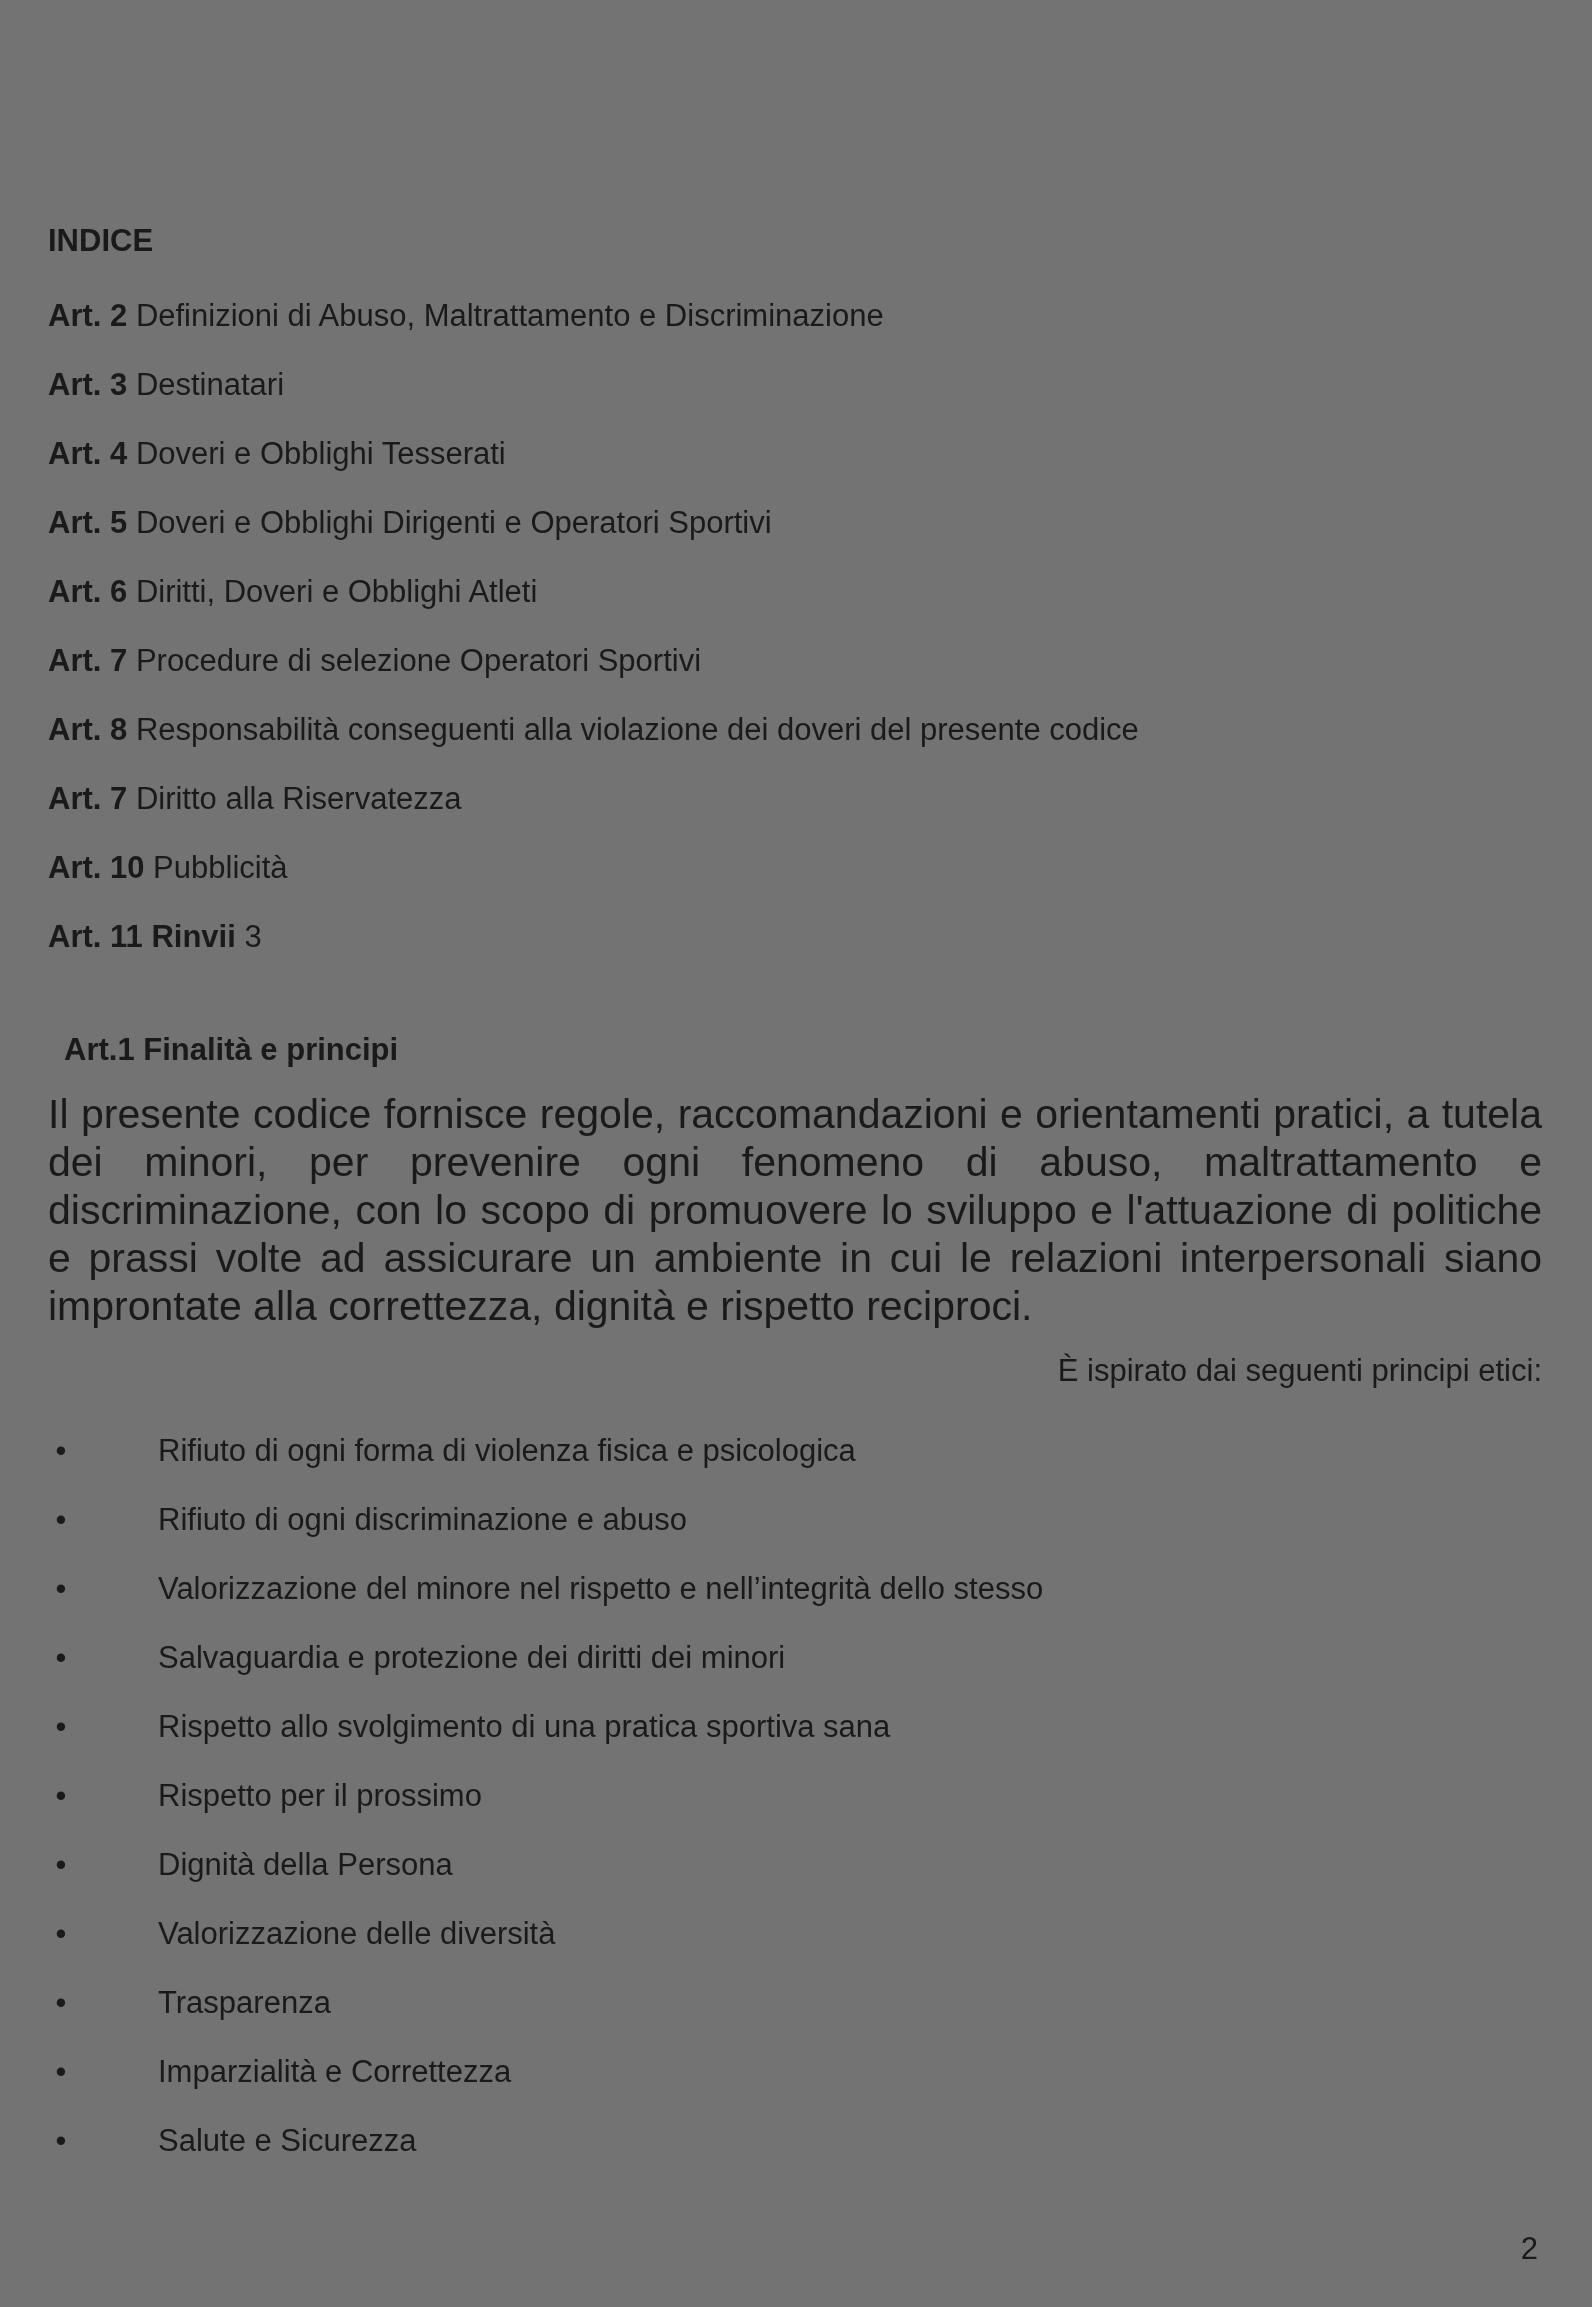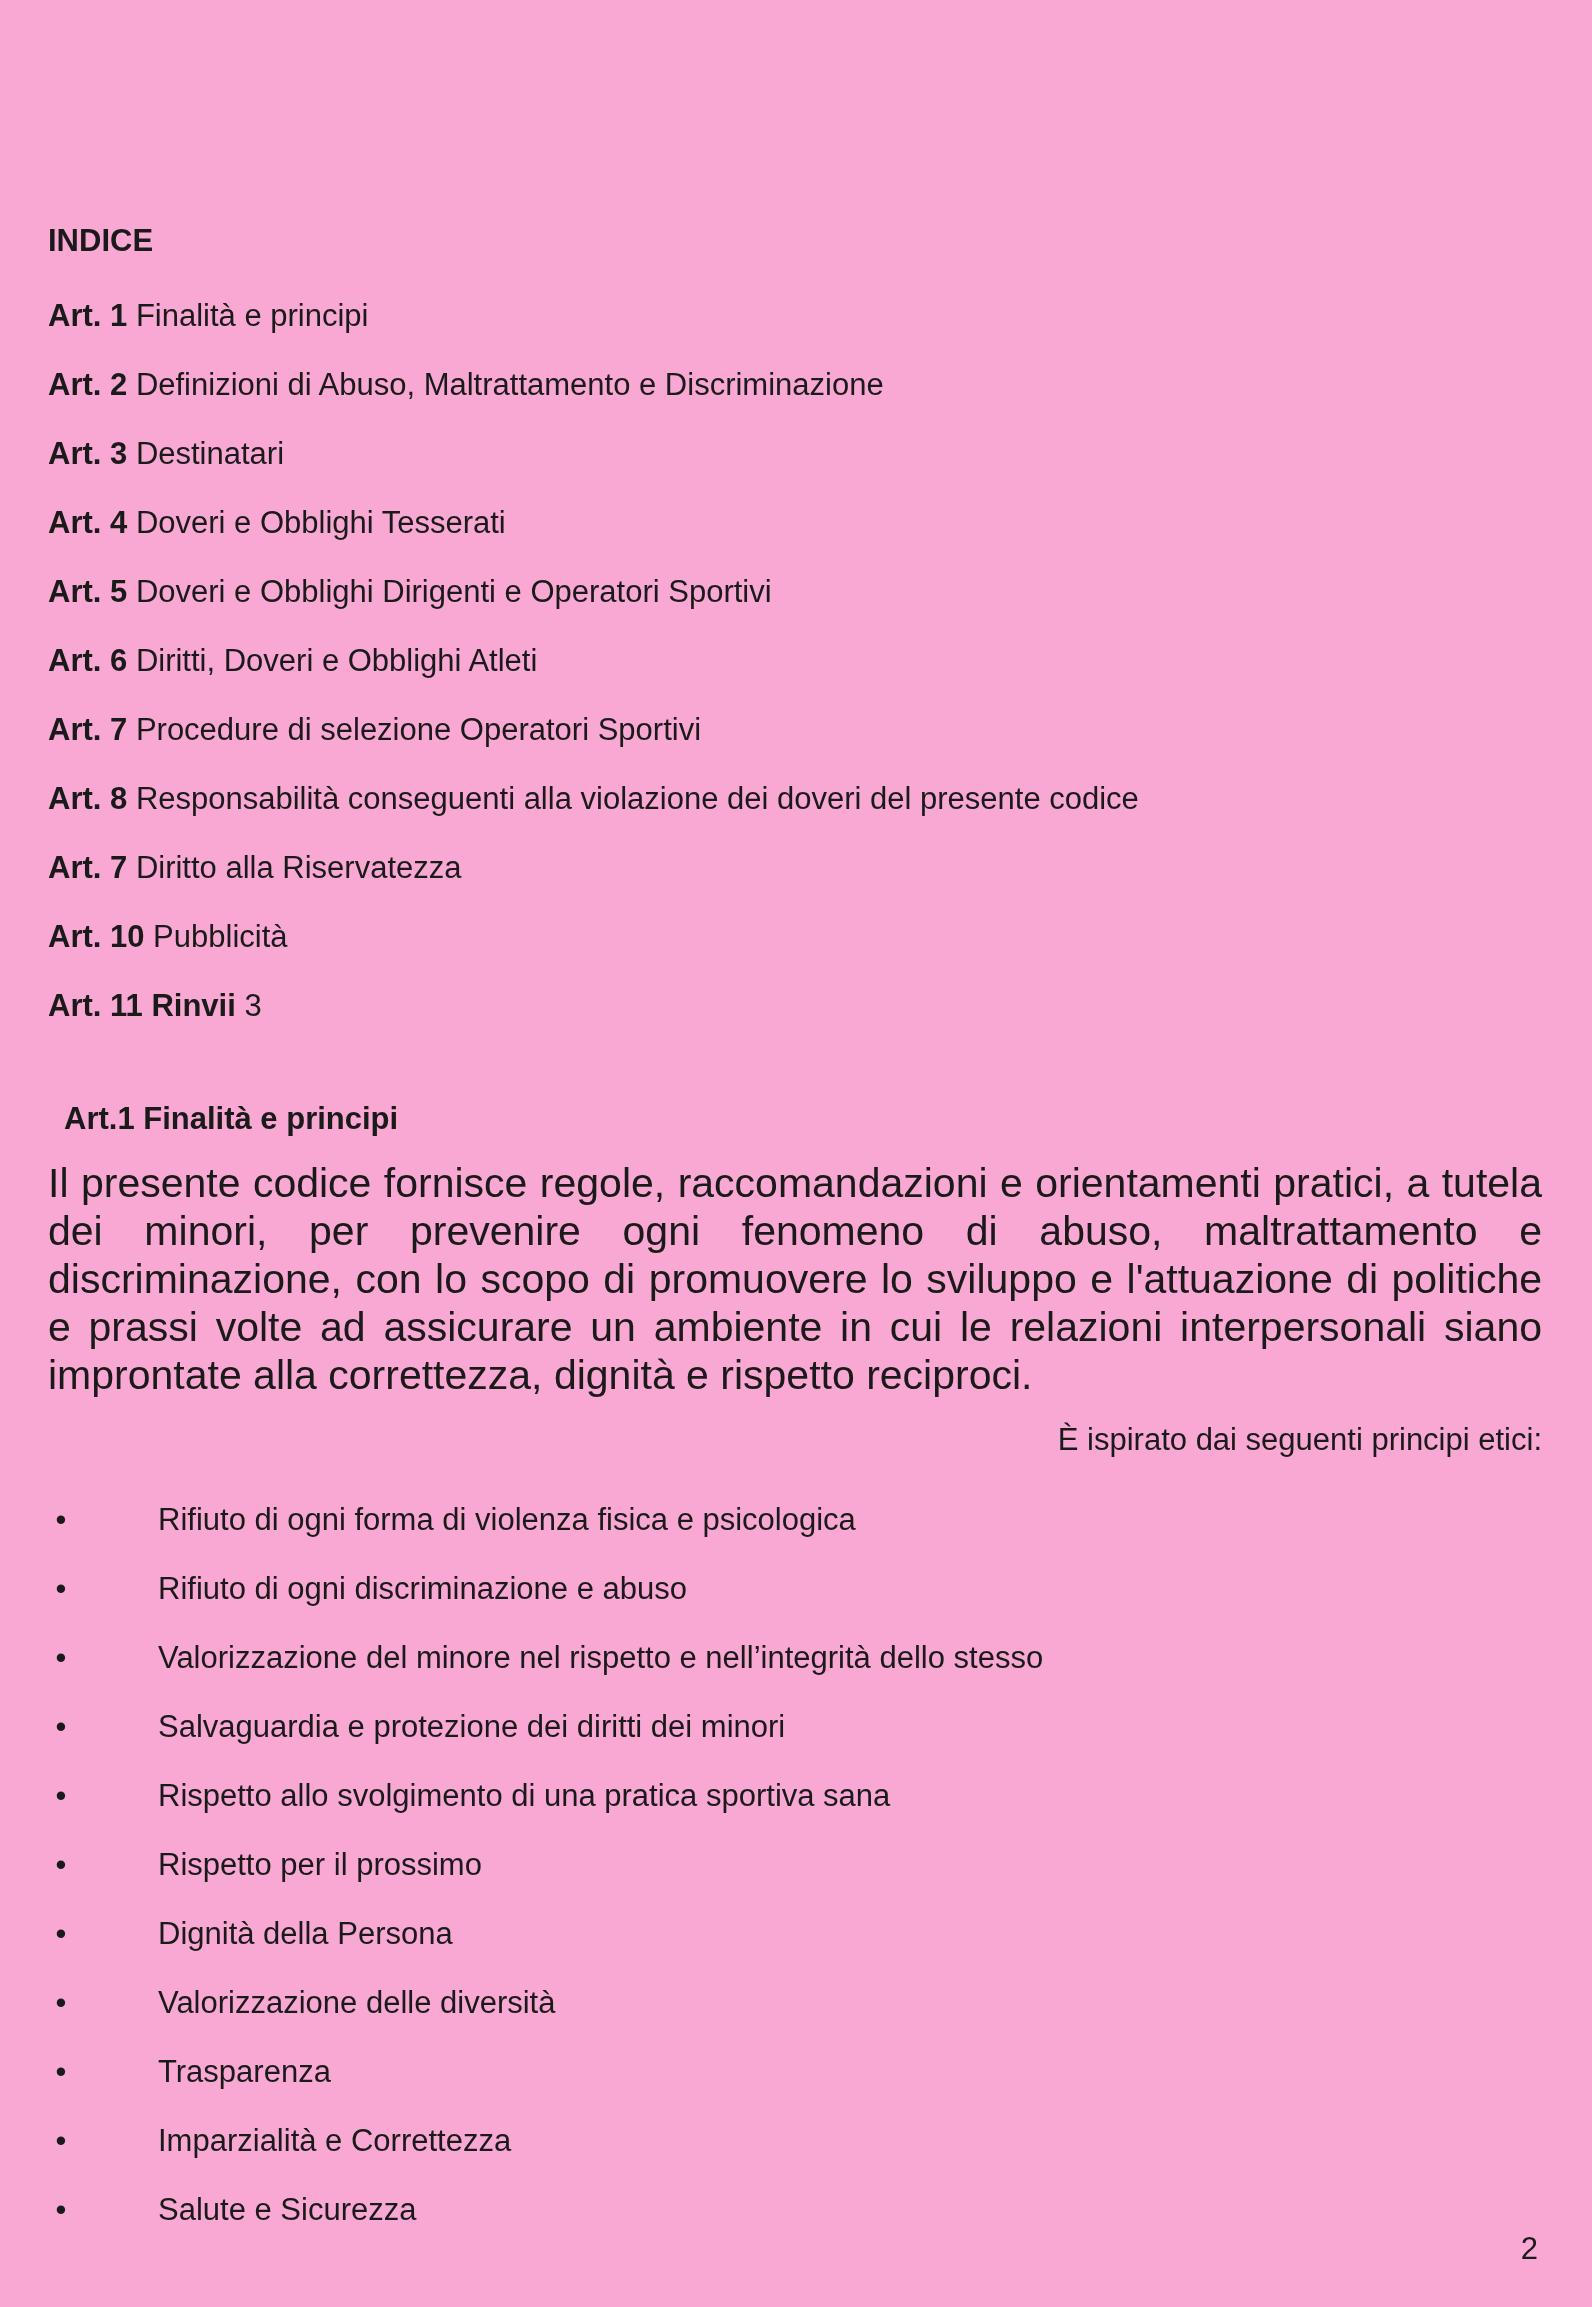--- a/index.html
+++ b/index.html
@@ -4,21 +4,21 @@
 <style>
   html, body {
     margin: 0;
     padding: 0;
     background: #ffffff;
   }
   .page {
     position: relative;
     width: 1593px;
     height: 2307px;
-    background: #f9a8d4;
+    background: #737373;
     color: #1a1a1a;
     font-family: "Liberation Sans", sans-serif;
     box-sizing: border-box;
     padding: 222px 51px 0 48px;
     overflow: hidden;
   }
   .doc-title {
     font-size: 31px;
     font-weight: bold;
     line-height: 37px;
@@ -78,21 +78,20 @@
   }
 </style>
 </head>
 <body>
 
 <div class="page">
 
   <div class="doc-title">INDICE</div>
 
   <div class="index">
-    <div class="index-entry"><span class="bold">Art. 1</span> <span>Finalità e principi</span></div>
     <div class="index-entry"><span class="bold">Art. 2</span> <span>Definizioni di Abuso, Maltrattamento e Discriminazione</span></div>
     <div class="index-entry"><span class="bold">Art. 3</span> <span>Destinatari</span></div>
     <div class="index-entry"><span class="bold">Art. 4</span> <span>Doveri e Obblighi Tesserati</span></div>
     <div class="index-entry"><span class="bold">Art. 5</span> <span>Doveri e Obblighi Dirigenti e Operatori Sportivi</span></div>
     <div class="index-entry"><span class="bold">Art. 6</span> <span>Diritti, Doveri e Obblighi Atleti</span></div>
     <div class="index-entry"><span class="bold">Art. 7</span> <span>Procedure di selezione Operatori Sportivi</span></div>
     <div class="index-entry"><span class="bold">Art. 8</span> <span>Responsabilità conseguenti alla violazione dei doveri del presente codice</span></div>
     <div class="index-entry"><span class="bold">Art. 7</span> <span>Diritto alla Riservatezza</span></div>
     <div class="index-entry"><span class="bold">Art. 10</span> <span>Pubblicità</span></div>
     <div class="index-entry"><span class="bold">Art. 11 Rinvii</span> <span>3</span></div>

